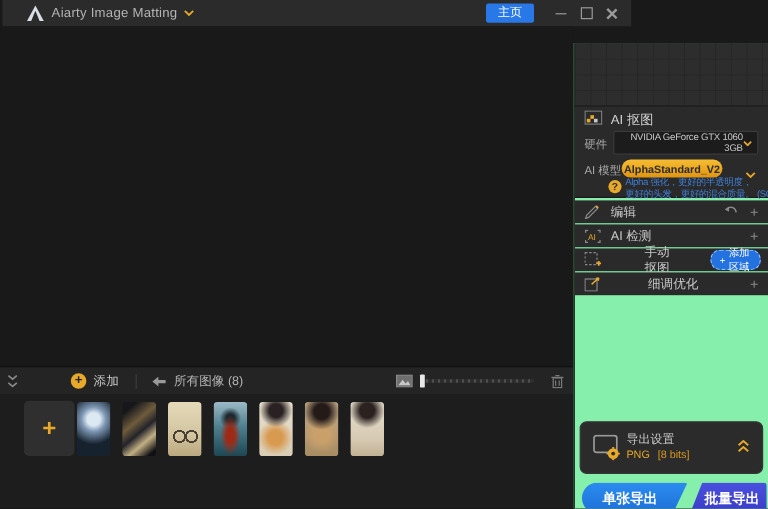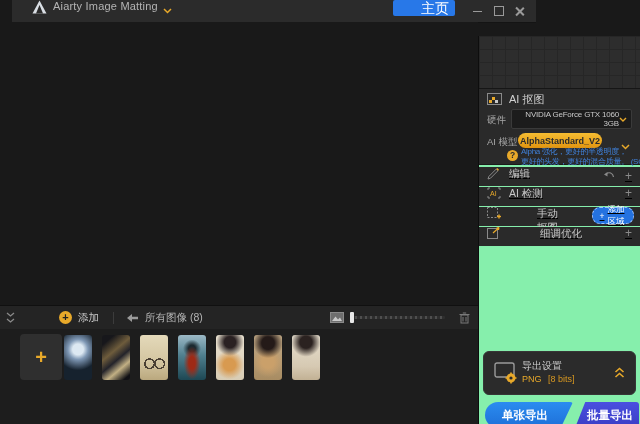--- a/index.html
+++ b/index.html
@@ -1,26 +1,26 @@
 <!DOCTYPE html>
 <html><head>
 <meta charset="utf-8">
 <style>
   html,body{margin:0;padding:0;background:#000;}
   .app{position:relative;width:640px;height:424px;background:#191919;overflow:hidden;
        font-family:"Liberation Sans","DejaVu Sans",sans-serif;-webkit-font-smoothing:antialiased;}
   
-  .titlebar{position:absolute;top:0;left:12px;width:524px;height:22px;background:#2b2b2b;
-            border-bottom:1px solid #141414;display:flex;}
+  .titlebar{position:absolute;top:0;left:2px;width:524px;height:22px;background:#2b2b2b;
+            border-bottom:1px solid #141414;display:flex;align-items:center;}
   .logo{margin-left:20px;width:15px;height:14px;display:flex;align-items:center;}
   .title-text{margin-left:6px;font-size:11px;color:#b4b4b4;letter-spacing:.2px;}
   .tb-chev{margin-left:5px;display:flex;align-items:center;}
   .tb-spacer{flex:1;}
-  .home-btn{width:40px;height:16px;background:#2878e8;color:#fff;font-size:14px;line-height:16px;
-            text-align:center;border-radius:2px;margin-right:12px;padding-left:22px;}
+  .home-btn{width:40px;height:16px;background:#2878e8;color:#fff;font-size:10px;line-height:16px;
+            text-align:center;border-radius:2px;margin-right:12px;}
   .win-controls{display:flex;align-items:center;margin-right:6px;}
   .wc{width:21px;height:18px;display:flex;align-items:center;justify-content:center;position:relative;}
   .ic-min{width:9px;height:1px;background:#9a9a9a;}
   .ic-max{width:8px;height:8px;border:1px solid #9a9a9a;}
   .ic-close{width:10px;height:10px;position:relative;}
   .ic-close::before,.ic-close::after{content:"";position:absolute;left:4px;top:0;width:1.5px;height:11px;background:#9a9a9a;}
   .ic-close::before{transform:rotate(45deg);} .ic-close::after{transform:rotate(-45deg);}
   
   .main{position:absolute;top:22px;left:0;width:478px;height:402px;background:#191919;}
   .drop-panel{position:absolute;left:81px;top:34px;width:320px;height:229px;background:#2b2b2b;}
@@ -74,21 +74,21 @@
   .dropdown{position:absolute;left:32px;right:8px;top:20px;height:18px;background:#1c1c1c;border:1px solid #3a3a3a;
             border-radius:2px;display:flex;align-items:center;}
   .dropdown .dd-text{flex:1;text-align:right;font-size:8px;color:#c8c8c8;letter-spacing:-.2px;}
   .model-pill{position:absolute;left:39px;top:44px;width:84px;height:15px;border-radius:8px;
               background:linear-gradient(180deg,#f6bd32,#e09410);display:flex;align-items:center;justify-content:center;
               font-size:9px;font-weight:bold;color:#2b2b2b;}
   .model-chev{position:absolute;right:10px;top:47px;}
   .help-circle{position:absolute;left:28px;top:61px;width:11px;height:11px;border-radius:50%;background:#e8a92a;
                color:#2b2b2b;font-size:8.5px;font-weight:bold;text-align:center;line-height:11px;}
   .desc{position:absolute;left:42px;top:58px;font-size:8px;line-height:9.5px;color:#3f7fd6;letter-spacing:-.3px;white-space:nowrap;}
-  .section-row{position:absolute;left:0;right:0;height:19px;background:#2a2a2a;display:flex;align-items:flex-start;text-decoration:underline;}
+  .section-row{position:absolute;left:0;right:0;height:19px;background:#2a2a2a;display:flex;align-items:center;}
   .sec-icon{margin-left:8px;width:14px;display:flex;align-items:center;}
   .sec-label{margin-left:8px;font-size:10.5px;color:#c8c8c8;}
   .sec-right{margin-left:auto;display:flex;align-items:center;margin-right:8px;gap:10px;}
   .plus-btn{color:#8a8a8a;font-size:12px;line-height:12px;}
   .add-region-btn{margin-left:auto;margin-right:6px;height:15px;padding:0 7px;background:#2472e0;border:1px dashed #9cc2ff;
                   border-radius:8px;display:flex;align-items:center;gap:3px;color:#fff;font-size:8.5px;}
   .export-panel{position:absolute;left:4px;right:4px;top:315px;height:44px;background:#2b2b2b;border:1px solid #363636;
                 border-radius:6px;box-sizing:border-box;}
   .exp-title{position:absolute;left:38px;top:7px;font-size:10px;color:#cccccc;}
   .exp-format{position:absolute;left:38px;top:22px;font-size:9px;color:#e8a92a;}

